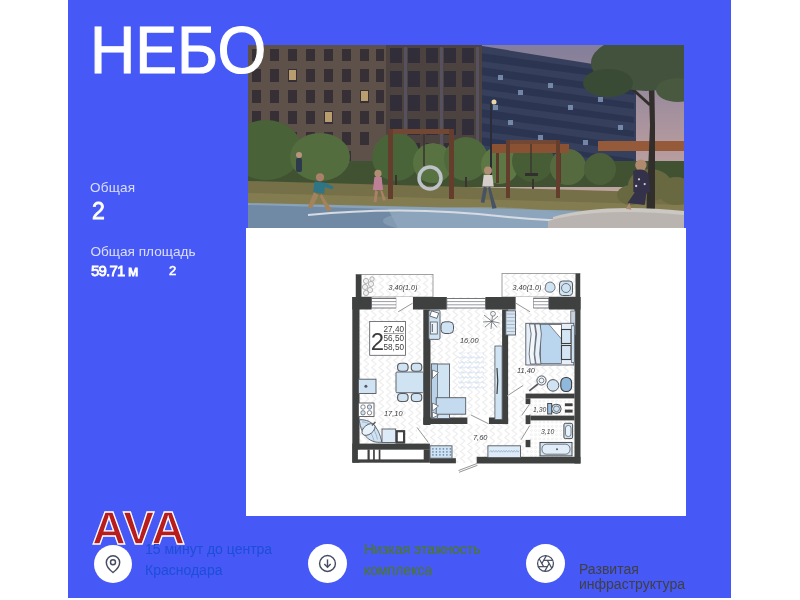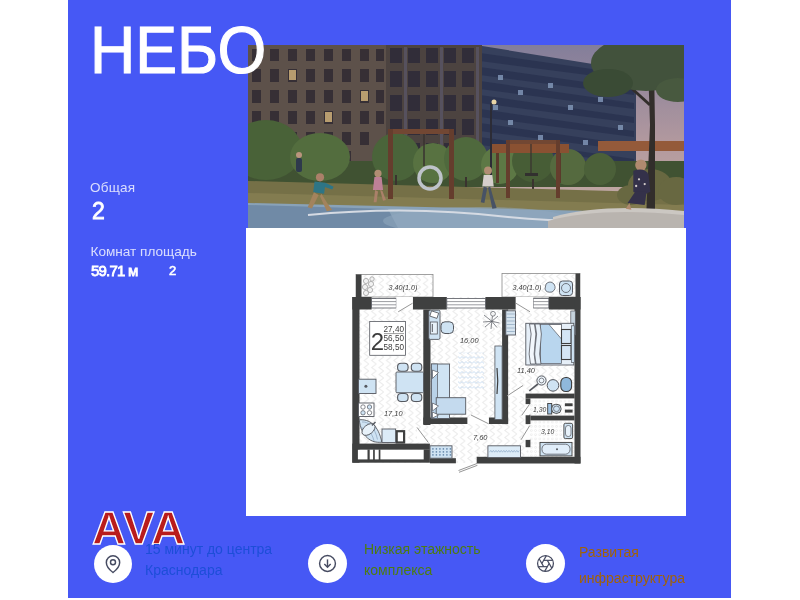--- a/index.html
+++ b/index.html
@@ -11,21 +11,21 @@
 <body>
 
 <div class="abs" style="left:68px;top:0;width:663px;height:598px;background:#4658f5;"></div>
 
 <div class="abs" style="left:90px;top:11.5px;font-size:66px;font-weight:400;-webkit-text-stroke:1.1px #ffffff;color:#ffffff;transform:scaleX(0.95);transform-origin:0 0;z-index:5;">НЕБО</div>
 
 <div class="abs" style="left:90px;top:180px;font-size:13.5px;letter-spacing:0.2px;color:rgba(255,255,255,0.8);">Общая</div>
 
 <div class="abs" style="left:92px;top:198px;font-size:23px;font-weight:400;-webkit-text-stroke:0.8px #ffffff;color:#ffffff;">2</div>
 
-<div class="abs" style="left:90.5px;top:243.5px;font-size:13.6px;color:rgba(255,255,255,0.8);">Комнат площадь</div>
+<div class="abs" style="left:90.5px;top:243.5px;font-size:13.6px;color:rgba(255,255,255,0.8);">Общая площадь</div>
 
 <div class="abs" style="left:91px;top:262px;font-size:15px;font-weight:400;letter-spacing:-0.8px;-webkit-text-stroke:0.8px #ffffff;color:#ffffff;">59.71 м</div>
 <div class="abs" style="left:169px;top:263px;font-size:13px;font-weight:400;-webkit-text-stroke:0.6px #ffffff;color:#ffffff;">2</div>
 
 <div class="abs" style="left:92px;top:500px;font-size:47px;font-weight:700;-webkit-text-stroke:1.3px #ffffff;color:#b91c1c;letter-spacing:0.5px;">AVA</div>
 
 <div class="abs" style="left:248px;top:45px;width:436px;height:183px;overflow:hidden;filter:blur(0.35px);">
 <svg width="436" height="183" viewBox="0 0 436 183">
   <defs>
     <linearGradient id="sky" x1="0" y1="0" x2="0" y2="1">
@@ -634,13 +634,13 @@
   <g stroke="#464b61" stroke-width="1.5" fill="none">
     <line x1="14.31" y1="8" x2="20.05" y2="17.94"></line>
     <line x1="9.69" y1="8" x2="21.17" y2="8"></line>
     <line x1="7.38" y1="12" x2="13.12" y2="2.06"></line>
     <line x1="9.69" y1="16" x2="3.95" y2="6.06"></line>
     <line x1="14.31" y1="16" x2="2.83" y2="16"></line>
     <line x1="16.62" y1="12" x2="10.88" y2="21.94"></line>
   </g>
 </svg>
 
-<div class="abs" style="left:579px;top:539px;font-size:14px;line-height:26px;color:#a16207;">Развитая<br>инфраструктура</div>
+<div class="abs" style="left:579px;top:562px;font-size:14px;line-height:15px;color:#404040;">Развитая<br>инфраструктура</div>
 
 </body></html>

